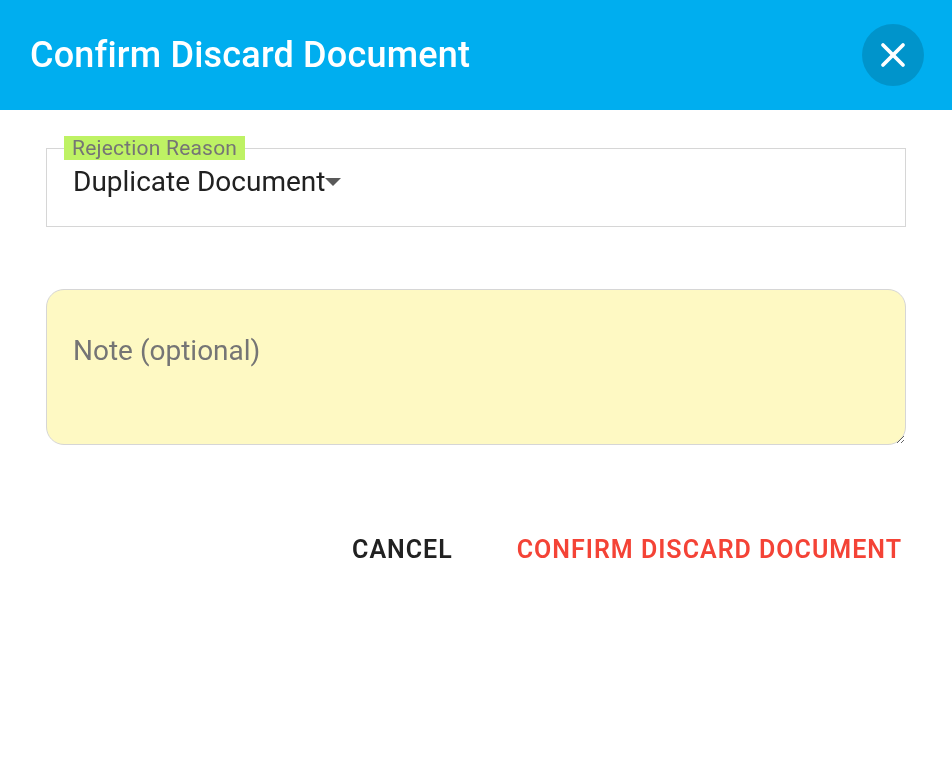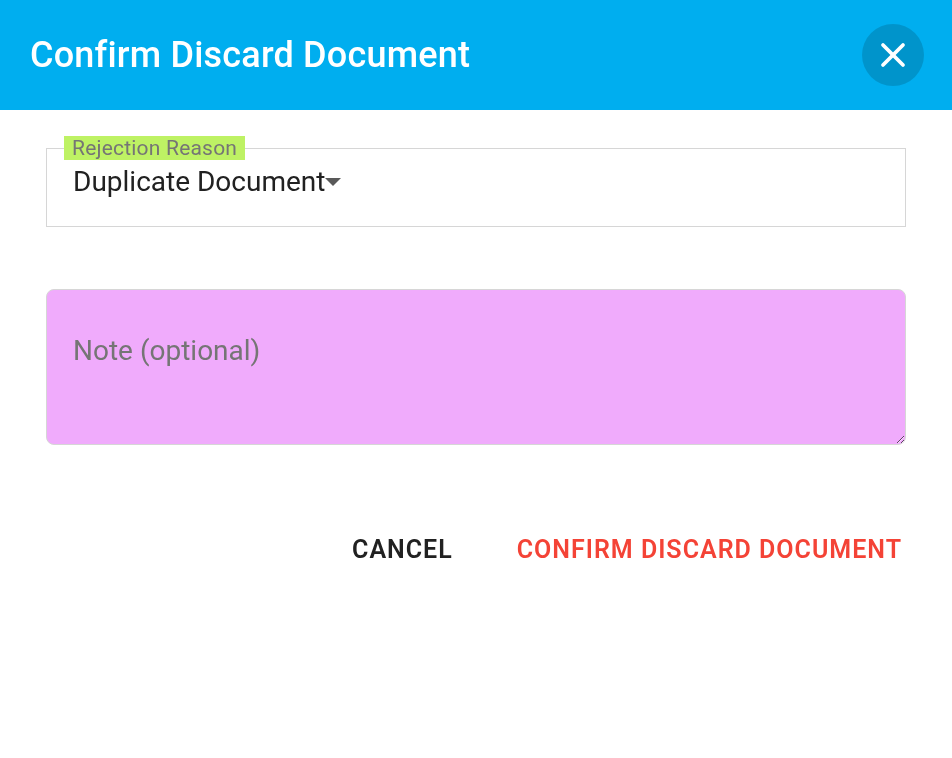--- a/index.html
+++ b/index.html
@@ -93,25 +93,25 @@
       border-top: 8px solid #595959;
       margin-right: 4px;
     }
     .textarea-wrapper {
       position: relative;
       margin-bottom: 78px;
     }
     .textarea-box {
       width: 100%;
       border: 1px solid #d6d6d6;
-      border-radius: 8px;
+      border-radius: 18px;
       padding: 44px 26px 44px 26px;
       font-size: 28px;
       color: #212121;
-      background: #f0abfc;
+      background: #fef9c3;
       font-family: inherit;
       resize: both;
       min-height: 152px;
       outline: none;
     }
     .textarea-box::placeholder {
       color: #757575;
     }
     .dialog-actions {
       display: flex;

